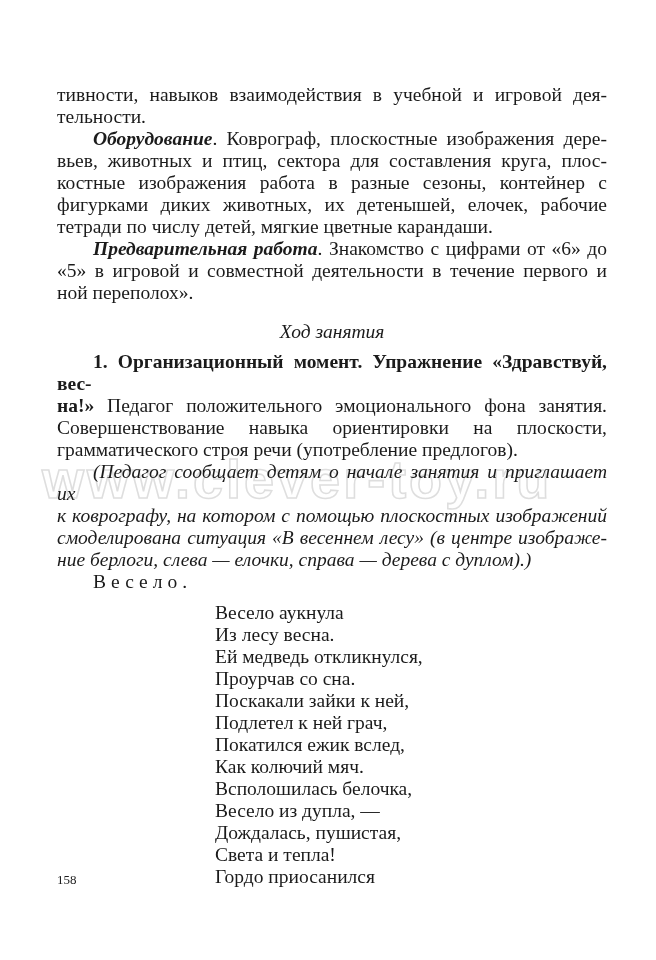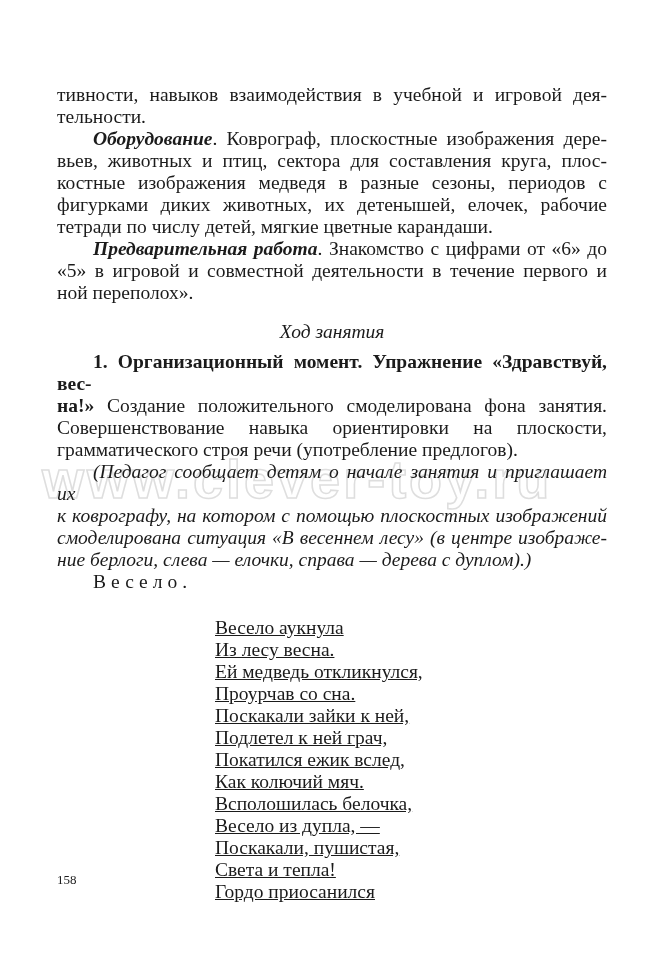--- a/index.html
+++ b/index.html
@@ -50,21 +50,21 @@
   .s-bi { font-weight: bold; font-style: italic; }
   .s-i  { font-style: italic; }
   .s-sp { letter-spacing: 5px; }
   .heading {
     text-align: center;
     font-weight: normal;
     font-style: italic;
     margin-top: 17px;
     margin-bottom: 8px;
   }
-  .poem { margin-left: 158px; margin-top: 24px; text-decoration: underline; }
+  .poem { margin-left: 158px; margin-top: 9px; }
   .poem .pline { text-align: left; }
   .page-number {
     position: absolute;
     left: 57px;
     top: 872px;
     z-index: 1;
     font-size: 13px;
   }
 </style>
 </head>
@@ -73,33 +73,33 @@
 <div class="page">
   <div class="watermark">www.clever-toy.ru</div>
   <div class="content" id="content">
       <div class="block para">
         <div class="line"><span class="s-r">тивности, навыков взаимодействия в учебной и игровой дея-</span></div>
         <div class="line last"><span class="s-r">тельности.</span></div>
       </div>
       <div class="block para">
         <div class="line first"><span class="s-bi">Оборудование</span><span class="s-r">. Коврограф, плоскостные изображения дере-</span></div>
         <div class="line"><span class="s-r">вьев, животных и птиц, сектора для составления круга, плос-</span></div>
-        <div class="line"><span class="s-r">костные изображения медведя в разные сезоны, периодов с</span></div>
+        <div class="line"><span class="s-r">костные изображения работа в разные сезоны, контейнер с</span></div>
         <div class="line"><span class="s-r">фигурками диких животных, их детенышей, елочек, рабочие</span></div>
         <div class="line last"><span class="s-r">тетради по числу детей, мягкие цветные карандаши.</span></div>
       </div>
       <div class="block para">
         <div class="line first"><span class="s-bi">Предварительная работа</span><span class="s-r">. Знакомство с цифрами от «6» до</span></div>
         <div class="line"><span class="s-r">«5» в игровой и совместной деятельности в течение первого и</span></div>
         <div class="line last"><span class="s-r">ной переполох».</span></div>
       </div>
       <div class="block heading">Ход занятия</div>
       <div class="block para">
         <div class="line first"><span class="s-b">1. Организационный момент. Упражнение «Здравствуй, вес-</span></div>
-        <div class="line"><span class="s-b">на!»</span><span class="s-r"> Создание положительного смоделирована фона занятия.</span></div>
+        <div class="line"><span class="s-b">на!»</span><span class="s-r"> Педагог положительного эмоционального фона занятия.</span></div>
         <div class="line"><span class="s-r">Совершенствование навыка ориентировки на плоскости,</span></div>
         <div class="line last"><span class="s-r">грамматического строя речи (употребление предлогов).</span></div>
       </div>
       <div class="block para">
         <div class="line first"><span class="s-i">(Педагог сообщает детям о начале занятия и приглашает их</span></div>
         <div class="line"><span class="s-i">к коврографу, на котором с помощью плоскостных изображений</span></div>
         <div class="line"><span class="s-i">смоделирована ситуация «В весеннем лесу» (в центре изображе-</span></div>
         <div class="line last"><span class="s-i">ние берлоги, слева — елочки, справа — дерева с дуплом).)</span></div>
       </div>
       <div class="block para">
@@ -109,19 +109,19 @@
         <div class="pline">Весело аукнула</div>
         <div class="pline">Из лесу весна.</div>
         <div class="pline">Ей медведь откликнулся,</div>
         <div class="pline">Проурчав со сна.</div>
         <div class="pline">Поскакали зайки к ней,</div>
         <div class="pline">Подлетел к ней грач,</div>
         <div class="pline">Покатился ежик вслед,</div>
         <div class="pline">Как колючий мяч.</div>
         <div class="pline">Всполошилась белочка,</div>
         <div class="pline">Весело из дупла, —</div>
-        <div class="pline">Поскакали, пушистая,</div>
+        <div class="pline">Дождалась, пушистая,</div>
         <div class="pline">Света и тепла!</div>
         <div class="pline">Гордо приосанился</div>
       </div>
     </div>
   <div class="page-number">158</div>
 </div>
 
 </body></html>

